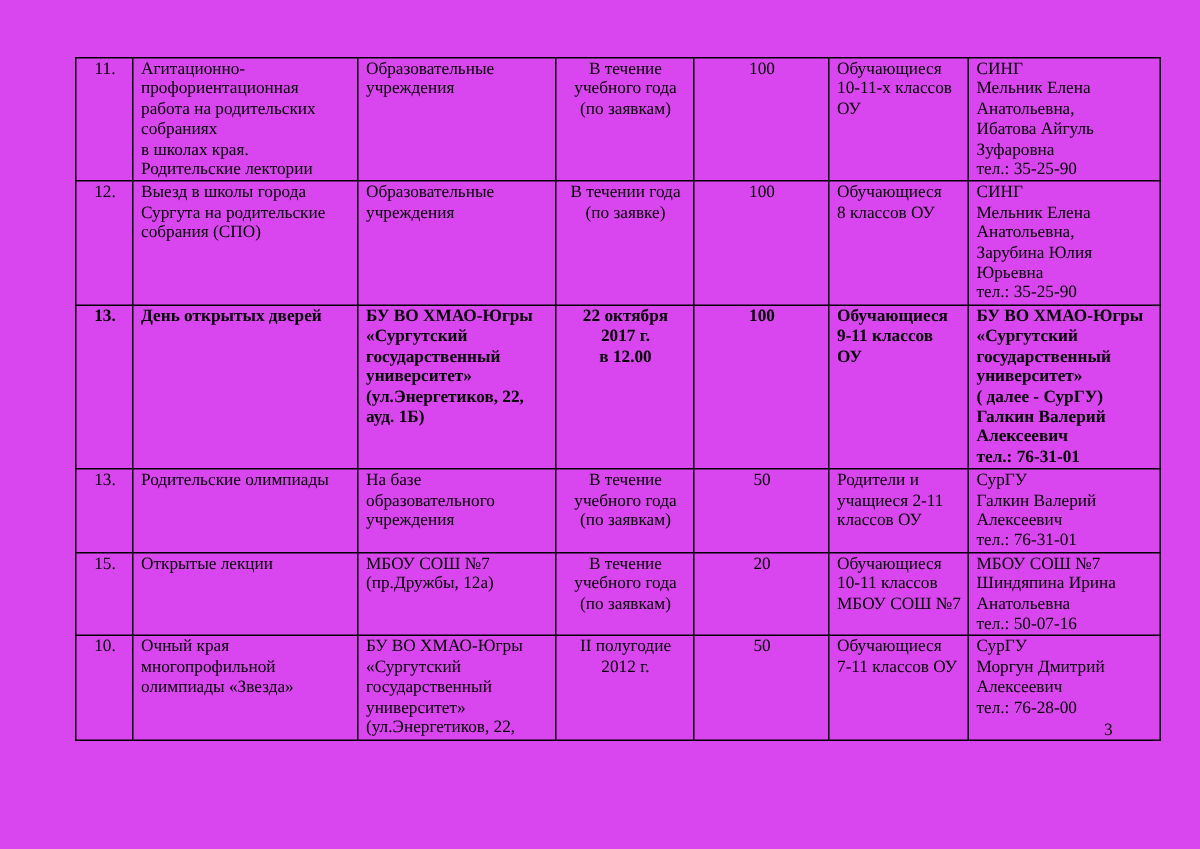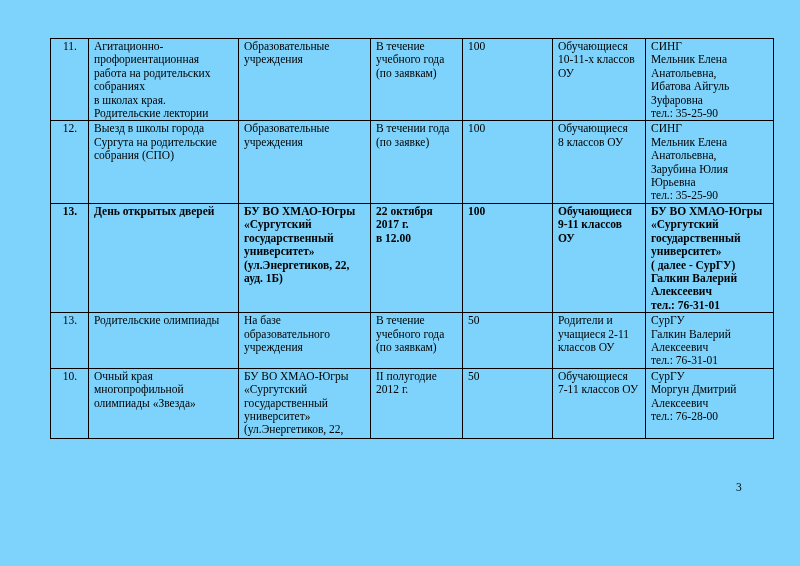--- a/index.html
+++ b/index.html
@@ -10,21 +10,21 @@
   body {
     width: 800px;
     height: 566px;
     position: relative;
     font-family: "Liberation Serif", serif;
     color: #000000;
   }
   .doc-page {
     position: absolute;
     inset: 0;
-    background: #7dd3fc;
+    background: #d946ef;
   }
   table.events {
     position: absolute;
     left: 50px;
     top: 38px;
     width: 723px;
     border-collapse: collapse;
     table-layout: fixed;
   }
   table.events td {
@@ -35,20 +35,21 @@
     padding: 1px 4px 0 5px;
     white-space: pre-line;
     overflow: hidden;
   }
   td.c-num {
     text-align: center;
     padding-left: 2px;
     padding-right: 2px;
   }
   td.c-date, td.c-count {
+    text-align: center;
   }
   tr.bold-row td {
     font-weight: bold;
     margin-left: 17px;
   }
   .page-number {
     position: absolute;
     left: 736px;
     top: 481px;
     font-size: 11.5px;
@@ -150,20 +151,37 @@
 (по заявкам)</td>
         <td class="c-count">50</td>
         <td class="c-cat">Родители и
 учащиеся 2-11
 классов ОУ</td>
         <td class="c-cont">СурГУ
 Галкин Валерий
 Алексеевич
 тел.: 76-31-01</td>
       </tr>
+      <tr style="height:50px">
+        <td class="c-num">15.</td>
+        <td class="c-name">Открытые лекции</td>
+        <td class="c-place">МБОУ СОШ №7
+(пр.Дружбы, 12а)</td>
+        <td class="c-date">В течение
+учебного года
+(по заявкам)</td>
+        <td class="c-count">20</td>
+        <td class="c-cat">Обучающиеся
+10-11 классов
+МБОУ СОШ №7</td>
+        <td class="c-cont">МБОУ СОШ №7
+Шиндяпина Ирина
+Анатольевна
+тел.: 50-07-16</td>
+      </tr>
       <tr style="height:70px">
         <td class="c-num">10.</td>
         <td class="c-name">Очный края
 многопрофильной
 олимпиады «Звезда»</td>
         <td class="c-place">БУ ВО ХМАО-Югры
 «Сургутский
 государственный
 университет»
 (ул.Энергетиков, 22,</td>

